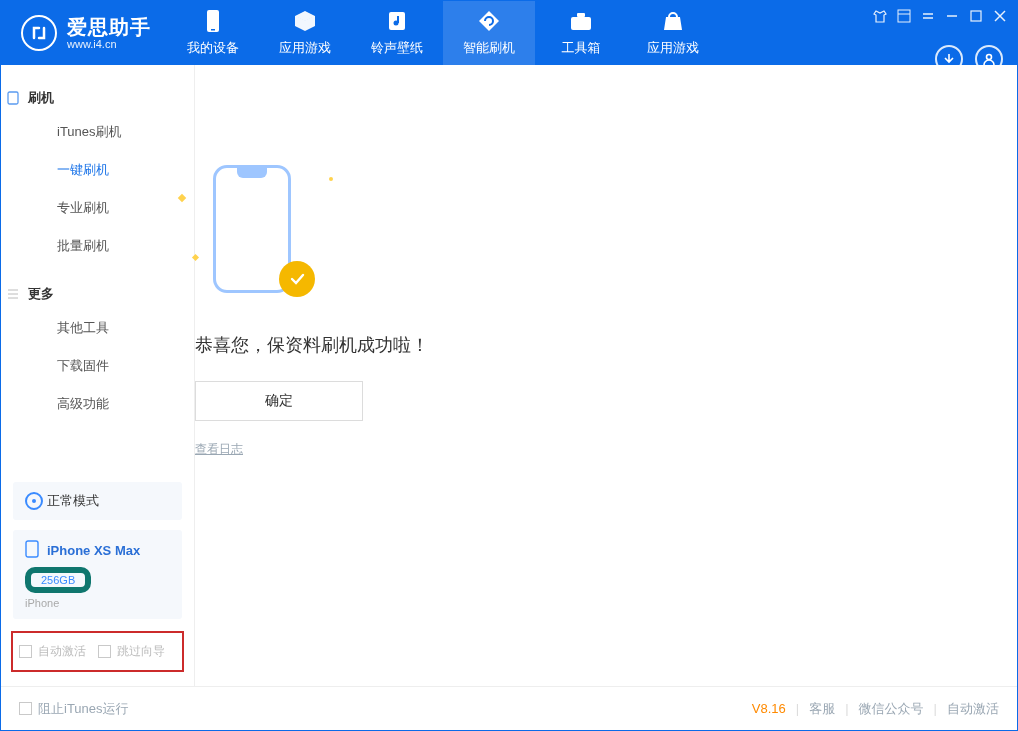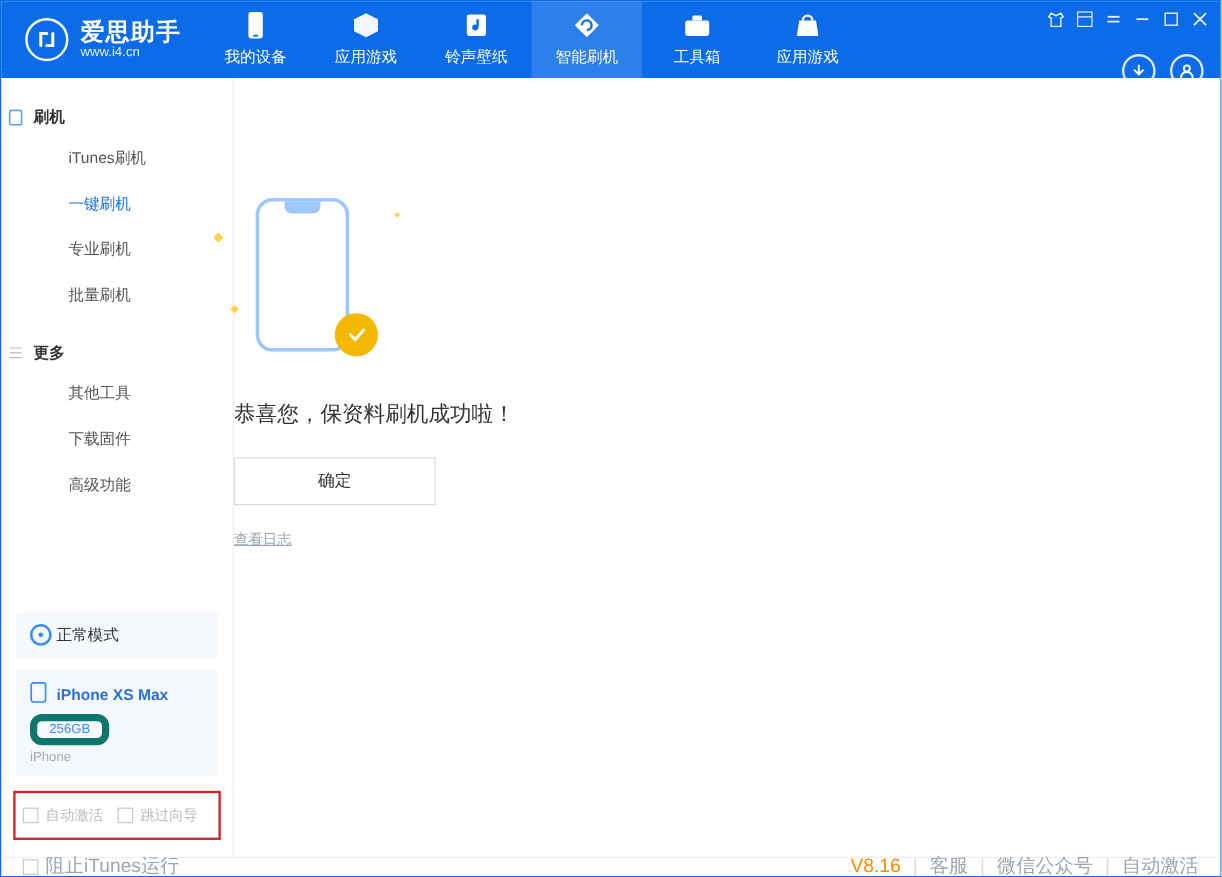--- a/index.html
+++ b/index.html
@@ -47,21 +47,21 @@
   .phone-illus .ph .notch { width:30px; height:10px; background:#9ec6ff; border-radius:0 0 6px 6px; margin:0 auto; }
   .phone-illus .check { position:absolute; right:0; bottom:8px; width:36px; height:36px; background:#f5b800; border-radius:50%; display:flex; align-items:center; justify-content:center; }
   .phone-illus .sp { position:absolute; background:#ffd24d; }
   .sp1{ width:6px;height:6px;left:-16px;top:30px; transform:rotate(45deg);} 
   .sp2{ width:5px;height:5px;left:-2px;top:90px;background:#4ea3ff; transform:rotate(45deg);} 
   .sp3{ width:4px;height:4px;right:-18px;top:12px;background:#4ea3ff;border-radius:50%; }
   .main-msg { font-size:18px; color:#333; margin-top:28px; }
   .ok-btn { margin-top:24px; width:168px; height:40px; border:1px solid #dcdcdc; background:#fff; font-size:14px; color:#333; cursor:pointer; }
   .loglink { margin-top:20px; font-size:12px; color:#9aa7b3; text-decoration:underline; cursor:pointer; }
   
-  .footer { height:16px; border-top:1px solid #eee; display:flex; align-items:center; padding:0 18px; font-size:16px; color:#9aa7b3;text-align:right; }
+  .footer { height:44px; border-top:1px solid #eee; display:flex; align-items:center; padding:0 18px; font-size:13px; color:#9aa7b3;text-align:right; }
   .footer .left { flex:1; display:flex; align-items:center; gap:6px; }
   .footer .right { display:flex; align-items:center; gap:10px; }
   .footer .sep { color:#ddd; }
   .ver { color:#ff8a00; }
 </style>
 </head>
 <body>
 
 <div class="app-window">
 

